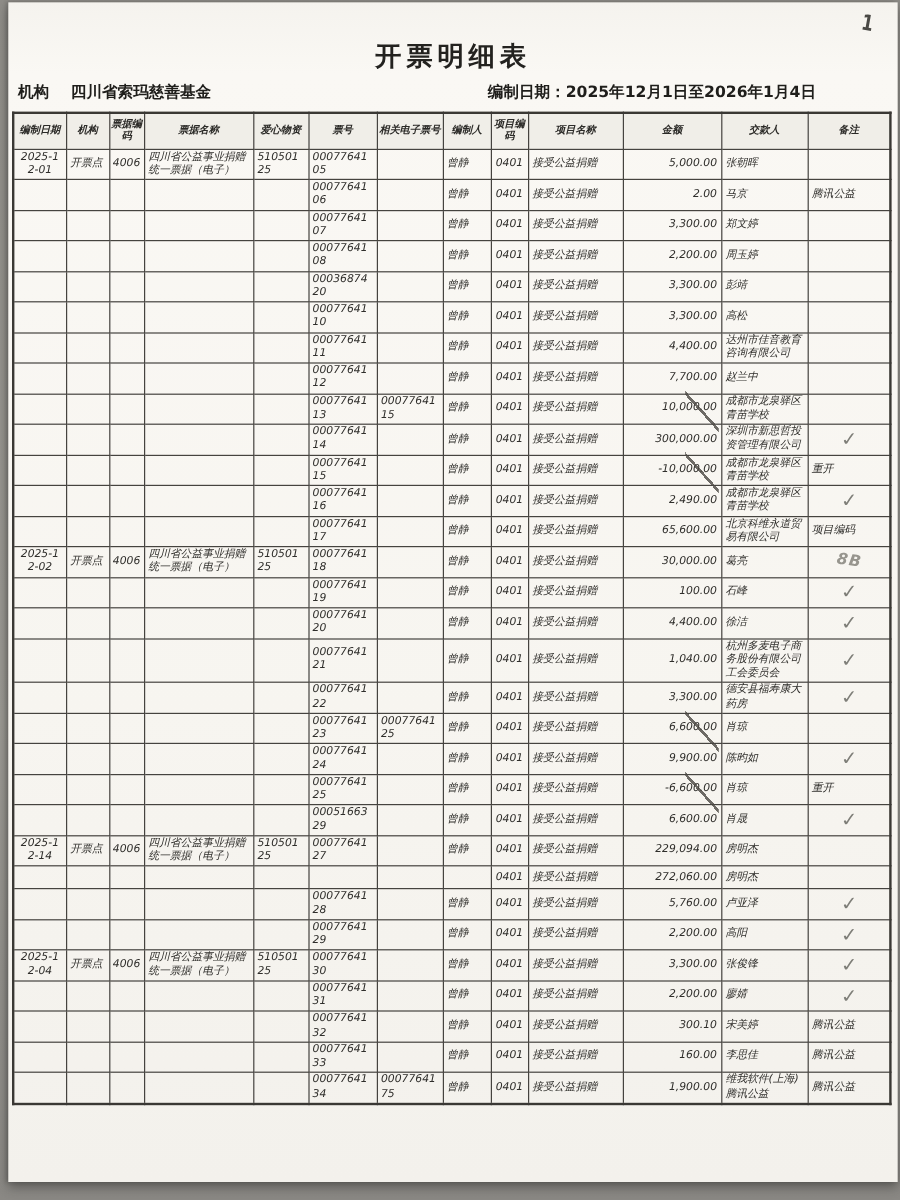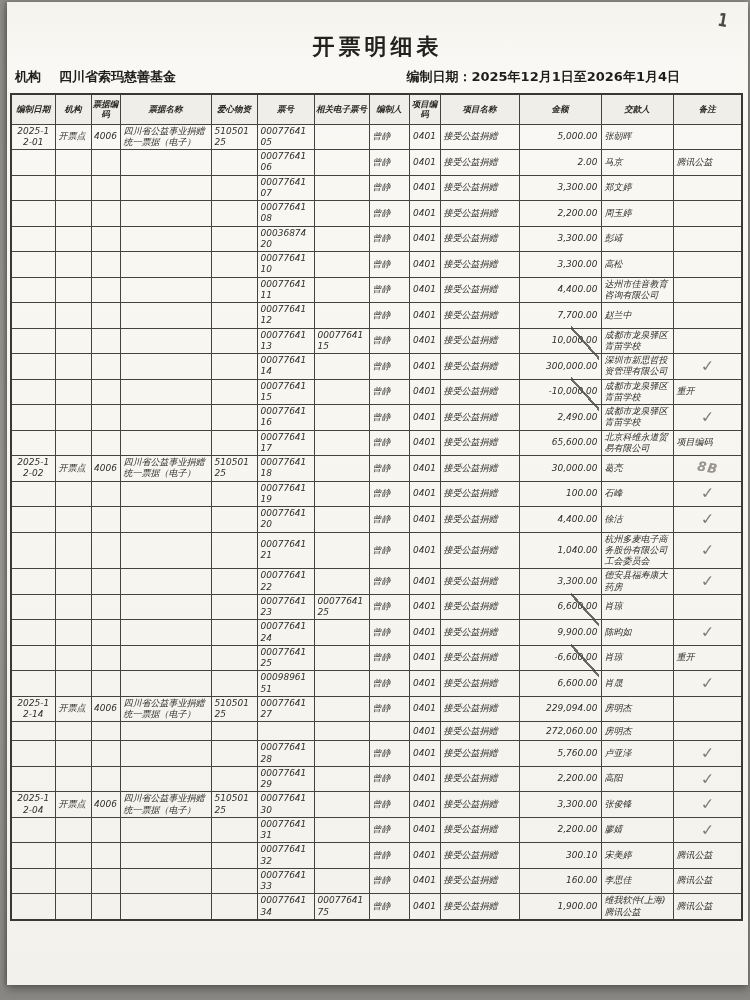--- a/index.html
+++ b/index.html
@@ -430,21 +430,21 @@
           <td class="c10"><span>-6,600.00</span><span class="pen-slash"></span></td>
           <td class="c11"><span>肖琼</span></td>
           <td class="c12"><span>重开</span></td>
         </tr>
         <tr>
           <td class="c0"><span></span></td>
           <td class="c1"><span></span></td>
           <td class="c2"><span></span></td>
           <td class="c3"><span></span></td>
           <td class="c4"><span></span></td>
-          <td class="c5"><span>0009896151</span></td>
+          <td class="c5"><span>0005166329</span></td>
           <td class="c6"><span></span></td>
           <td class="c7"><span>曾静</span></td>
           <td class="c8"><span>0401</span></td>
           <td class="c9"><span>接受公益捐赠</span></td>
           <td class="c10"><span>6,600.00</span></td>
           <td class="c11"><span>肖晟</span></td>
           <td class="c12"><span></span><span class="hand-check">✓</span></td>
         </tr>
         <tr>
           <td class="c0"><span>2025-12-14</span></td>

